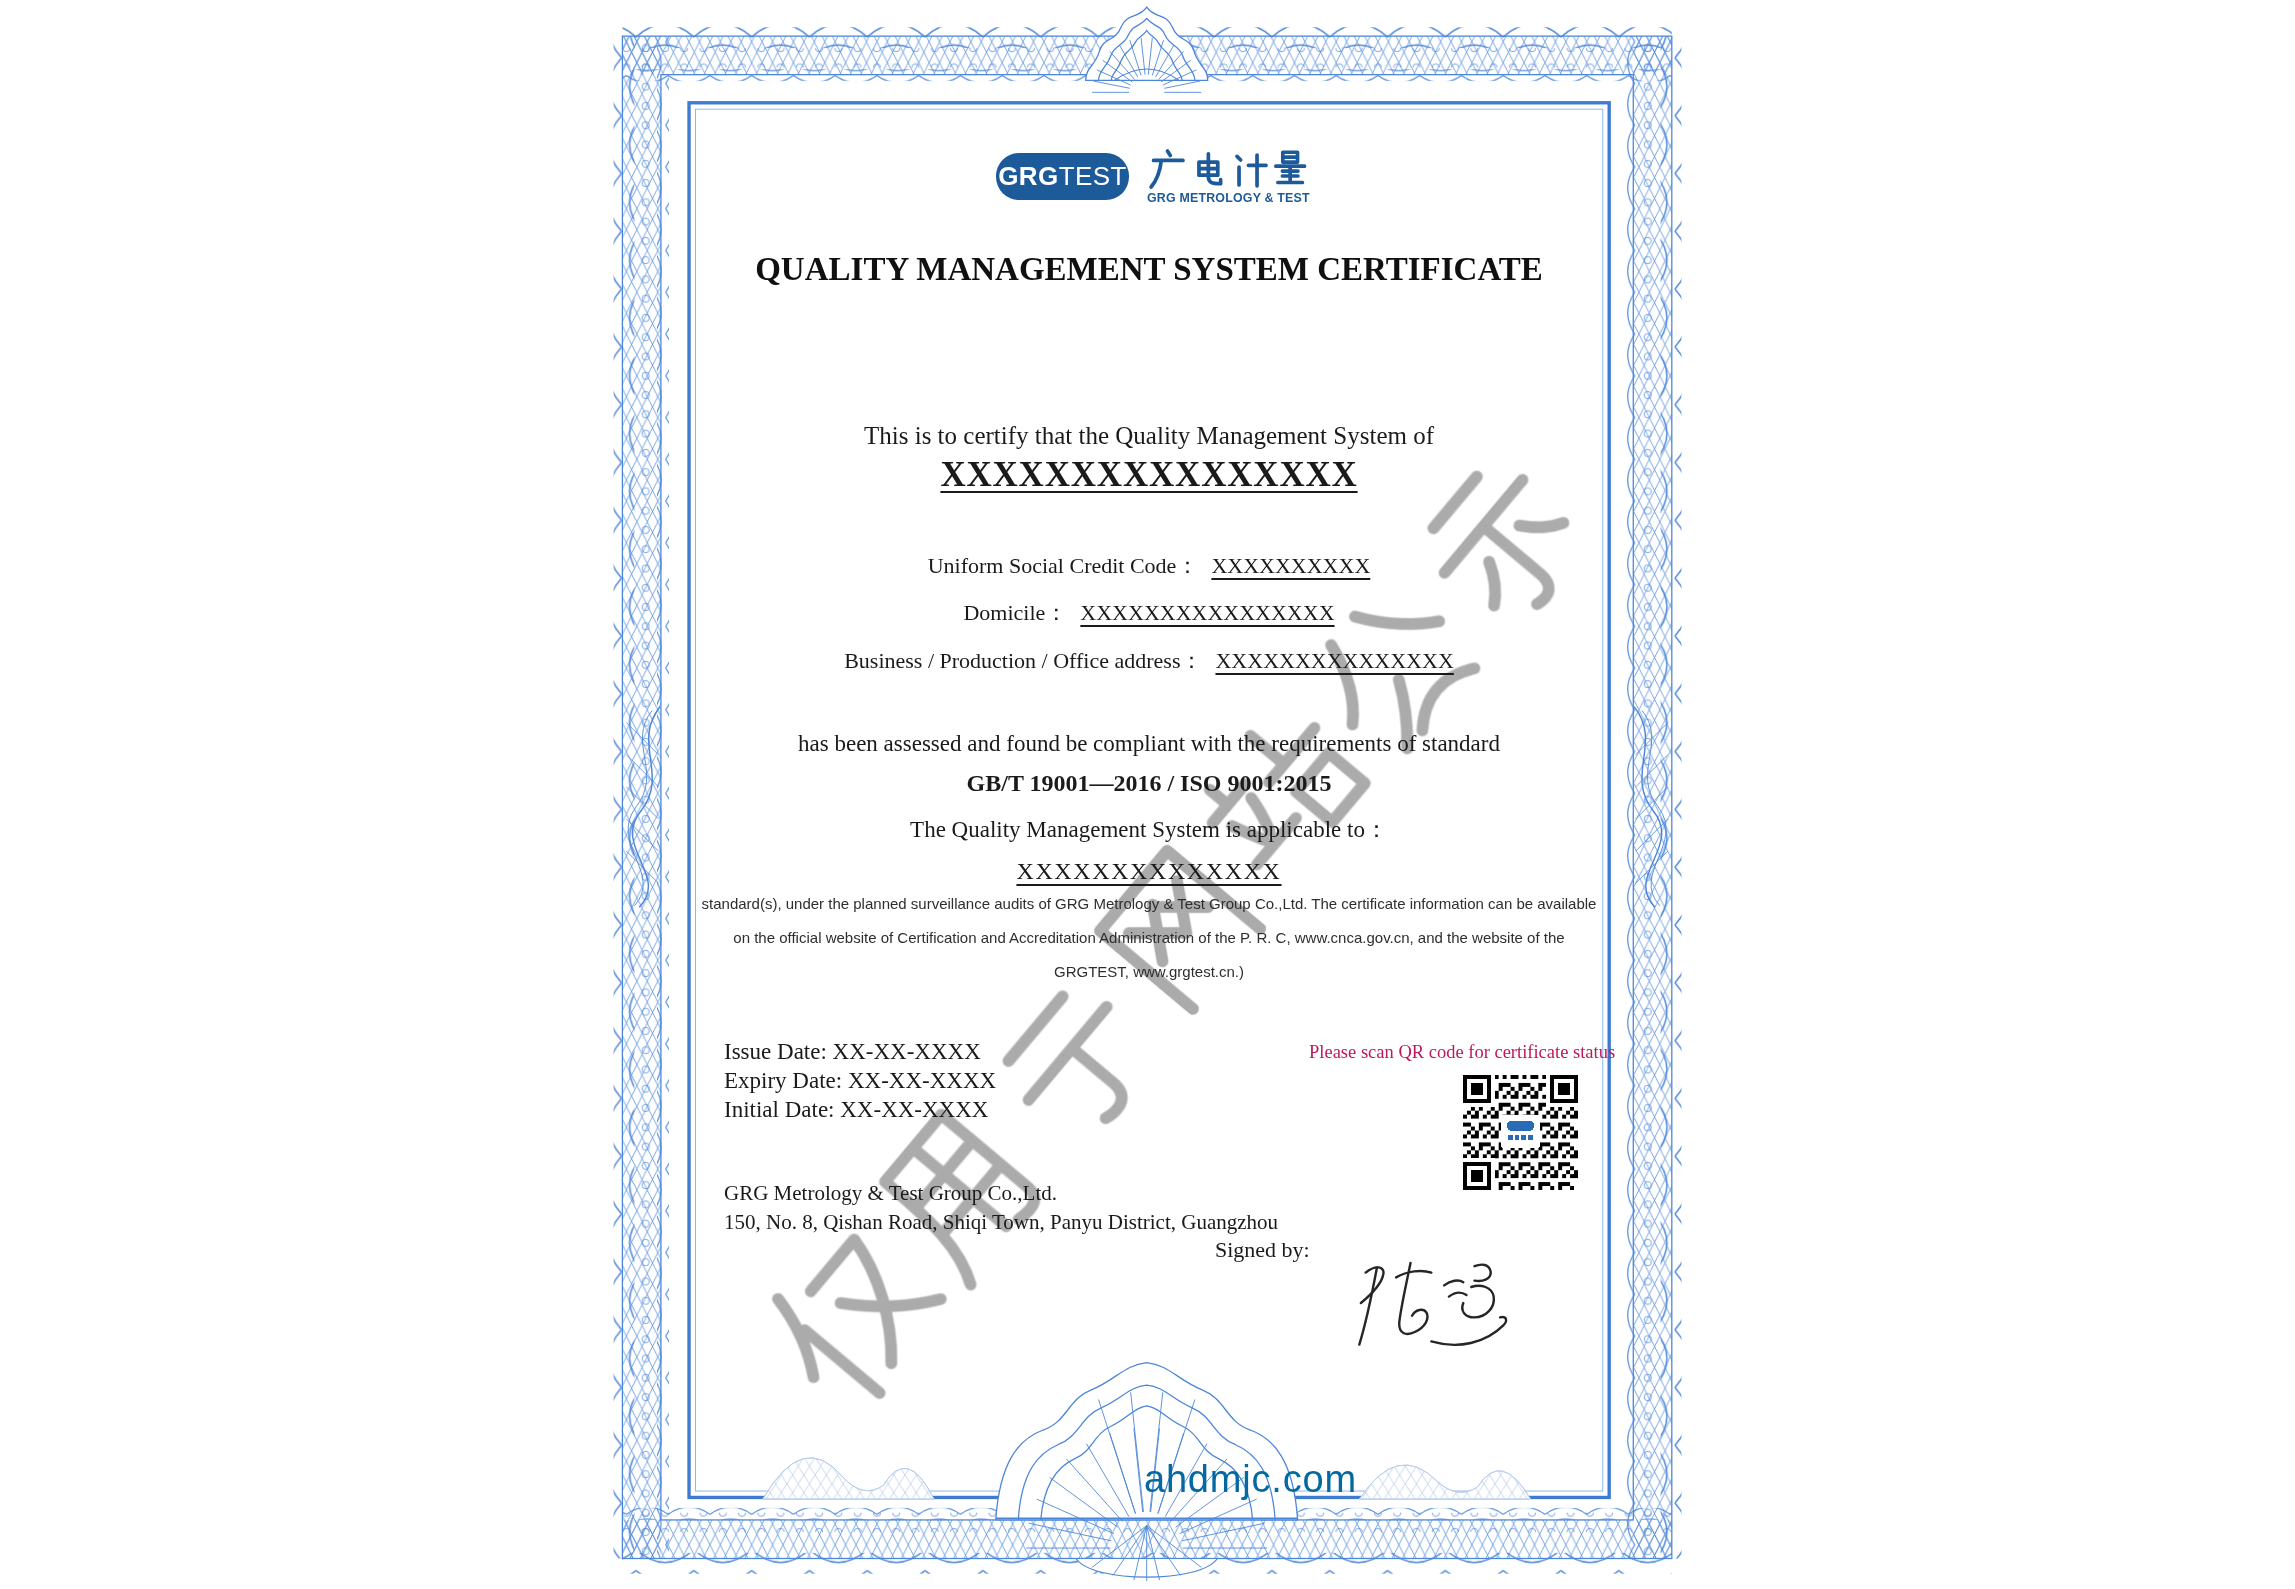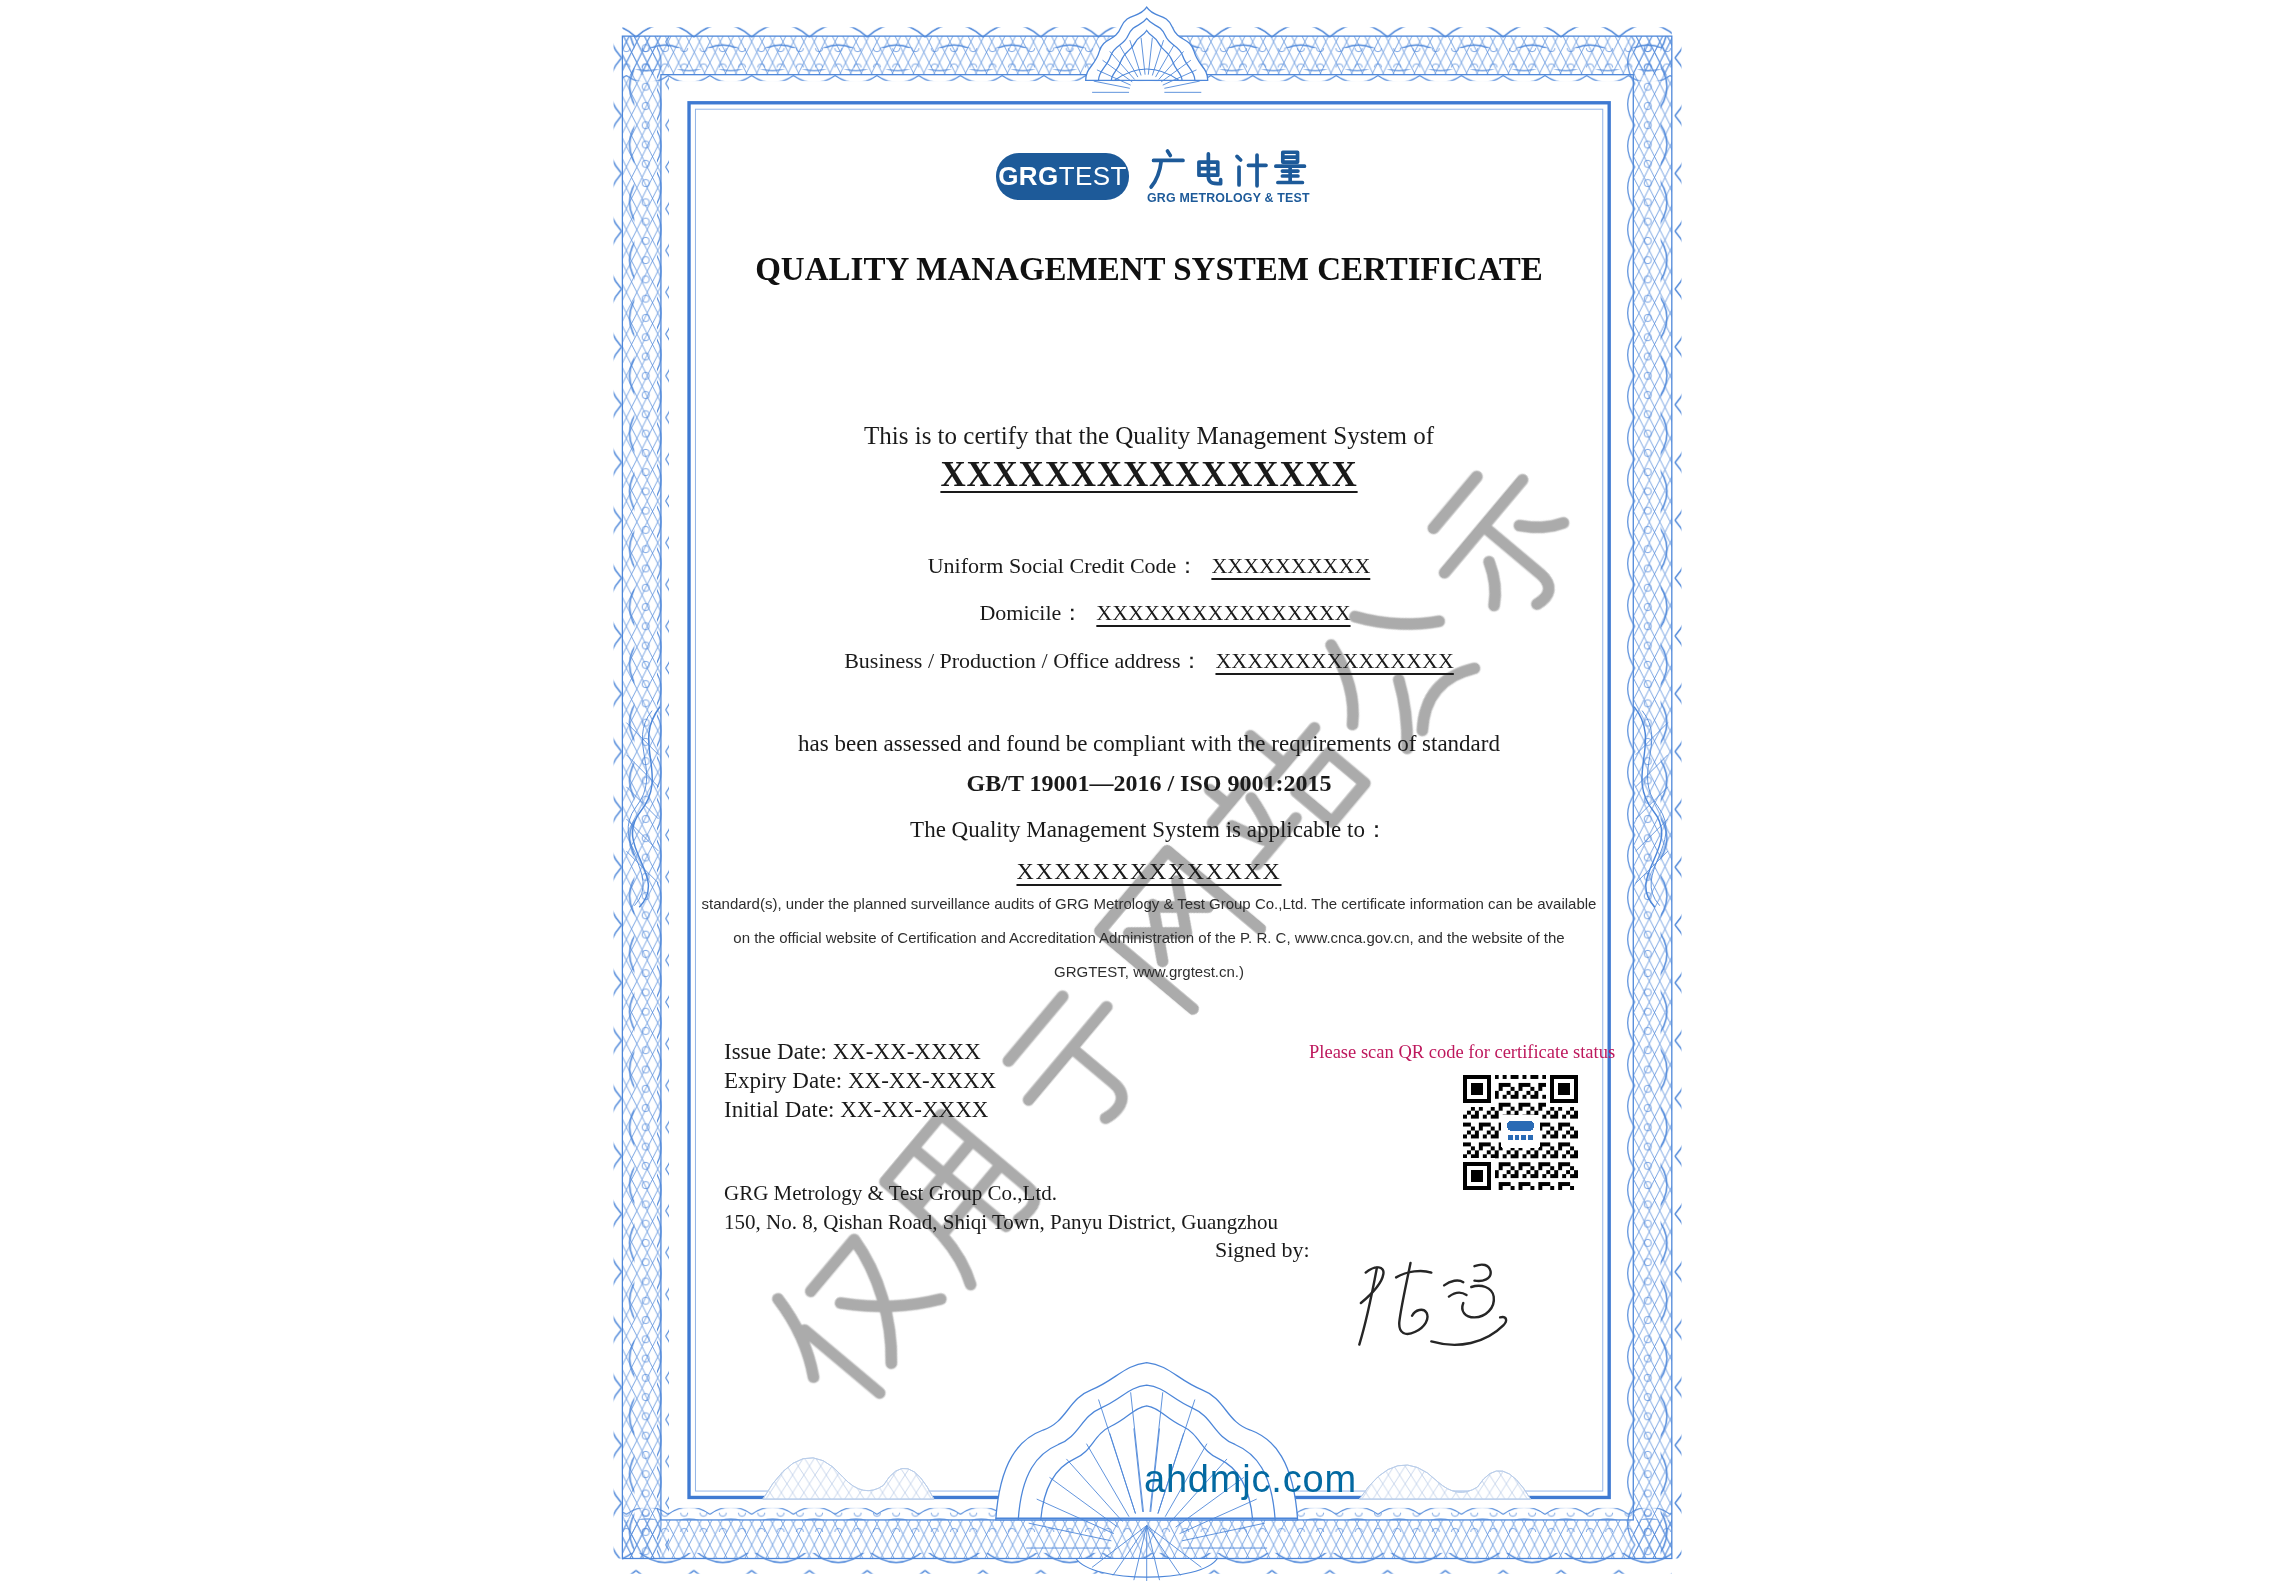--- a/index.html
+++ b/index.html
@@ -174,21 +174,21 @@
 
   <div class="cline" style="top:251px;font-size:33px;font-weight:700;color:#101010;">QUALITY MANAGEMENT SYSTEM CERTIFICATE</div>
 
 
   <div class="cline" style="top:422px;font-size:25px;">This is to certify that the Quality Management System of</div>
   <div class="cline u" style="top:455px;font-size:35px;font-weight:700;letter-spacing:0.8px;">XXXXXXXXXXXXXXXX</div>
 
   <div class="cline" style="top:551px;font-size:22px;">
     <span>Uniform Social Credit Code：</span><span class="val u">XXXXXXXXXX</span>
   </div>
-  <div class="cline" style="top:598px;font-size:22px;padding-left:16px;">
+  <div class="cline" style="top:598px;font-size:22px;">
     <span>Domicile：</span><span class="val u">XXXXXXXXXXXXXXXX</span>
   </div>
   <div class="cline" style="top:646px;font-size:22px;text-align:center;">
     <span>Business / Production / Office address：</span><span class="val u">XXXXXXXXXXXXXXX</span>
   </div>
 
   <div class="cline" style="top:731px;font-size:23px;">has been assessed and found be compliant with the requirements of standard</div>
   <div class="cline" style="top:770px;font-size:24px;font-weight:700;">GB/T 19001—2016 / ISO 9001:2015</div>
   <div class="cline" style="top:814px;font-size:23px;">The Quality Management System is applicable to：</div>
   <div class="cline u" style="top:858px;font-size:24px;letter-spacing:1.6px;">XXXXXXXXXXXXXX</div>

